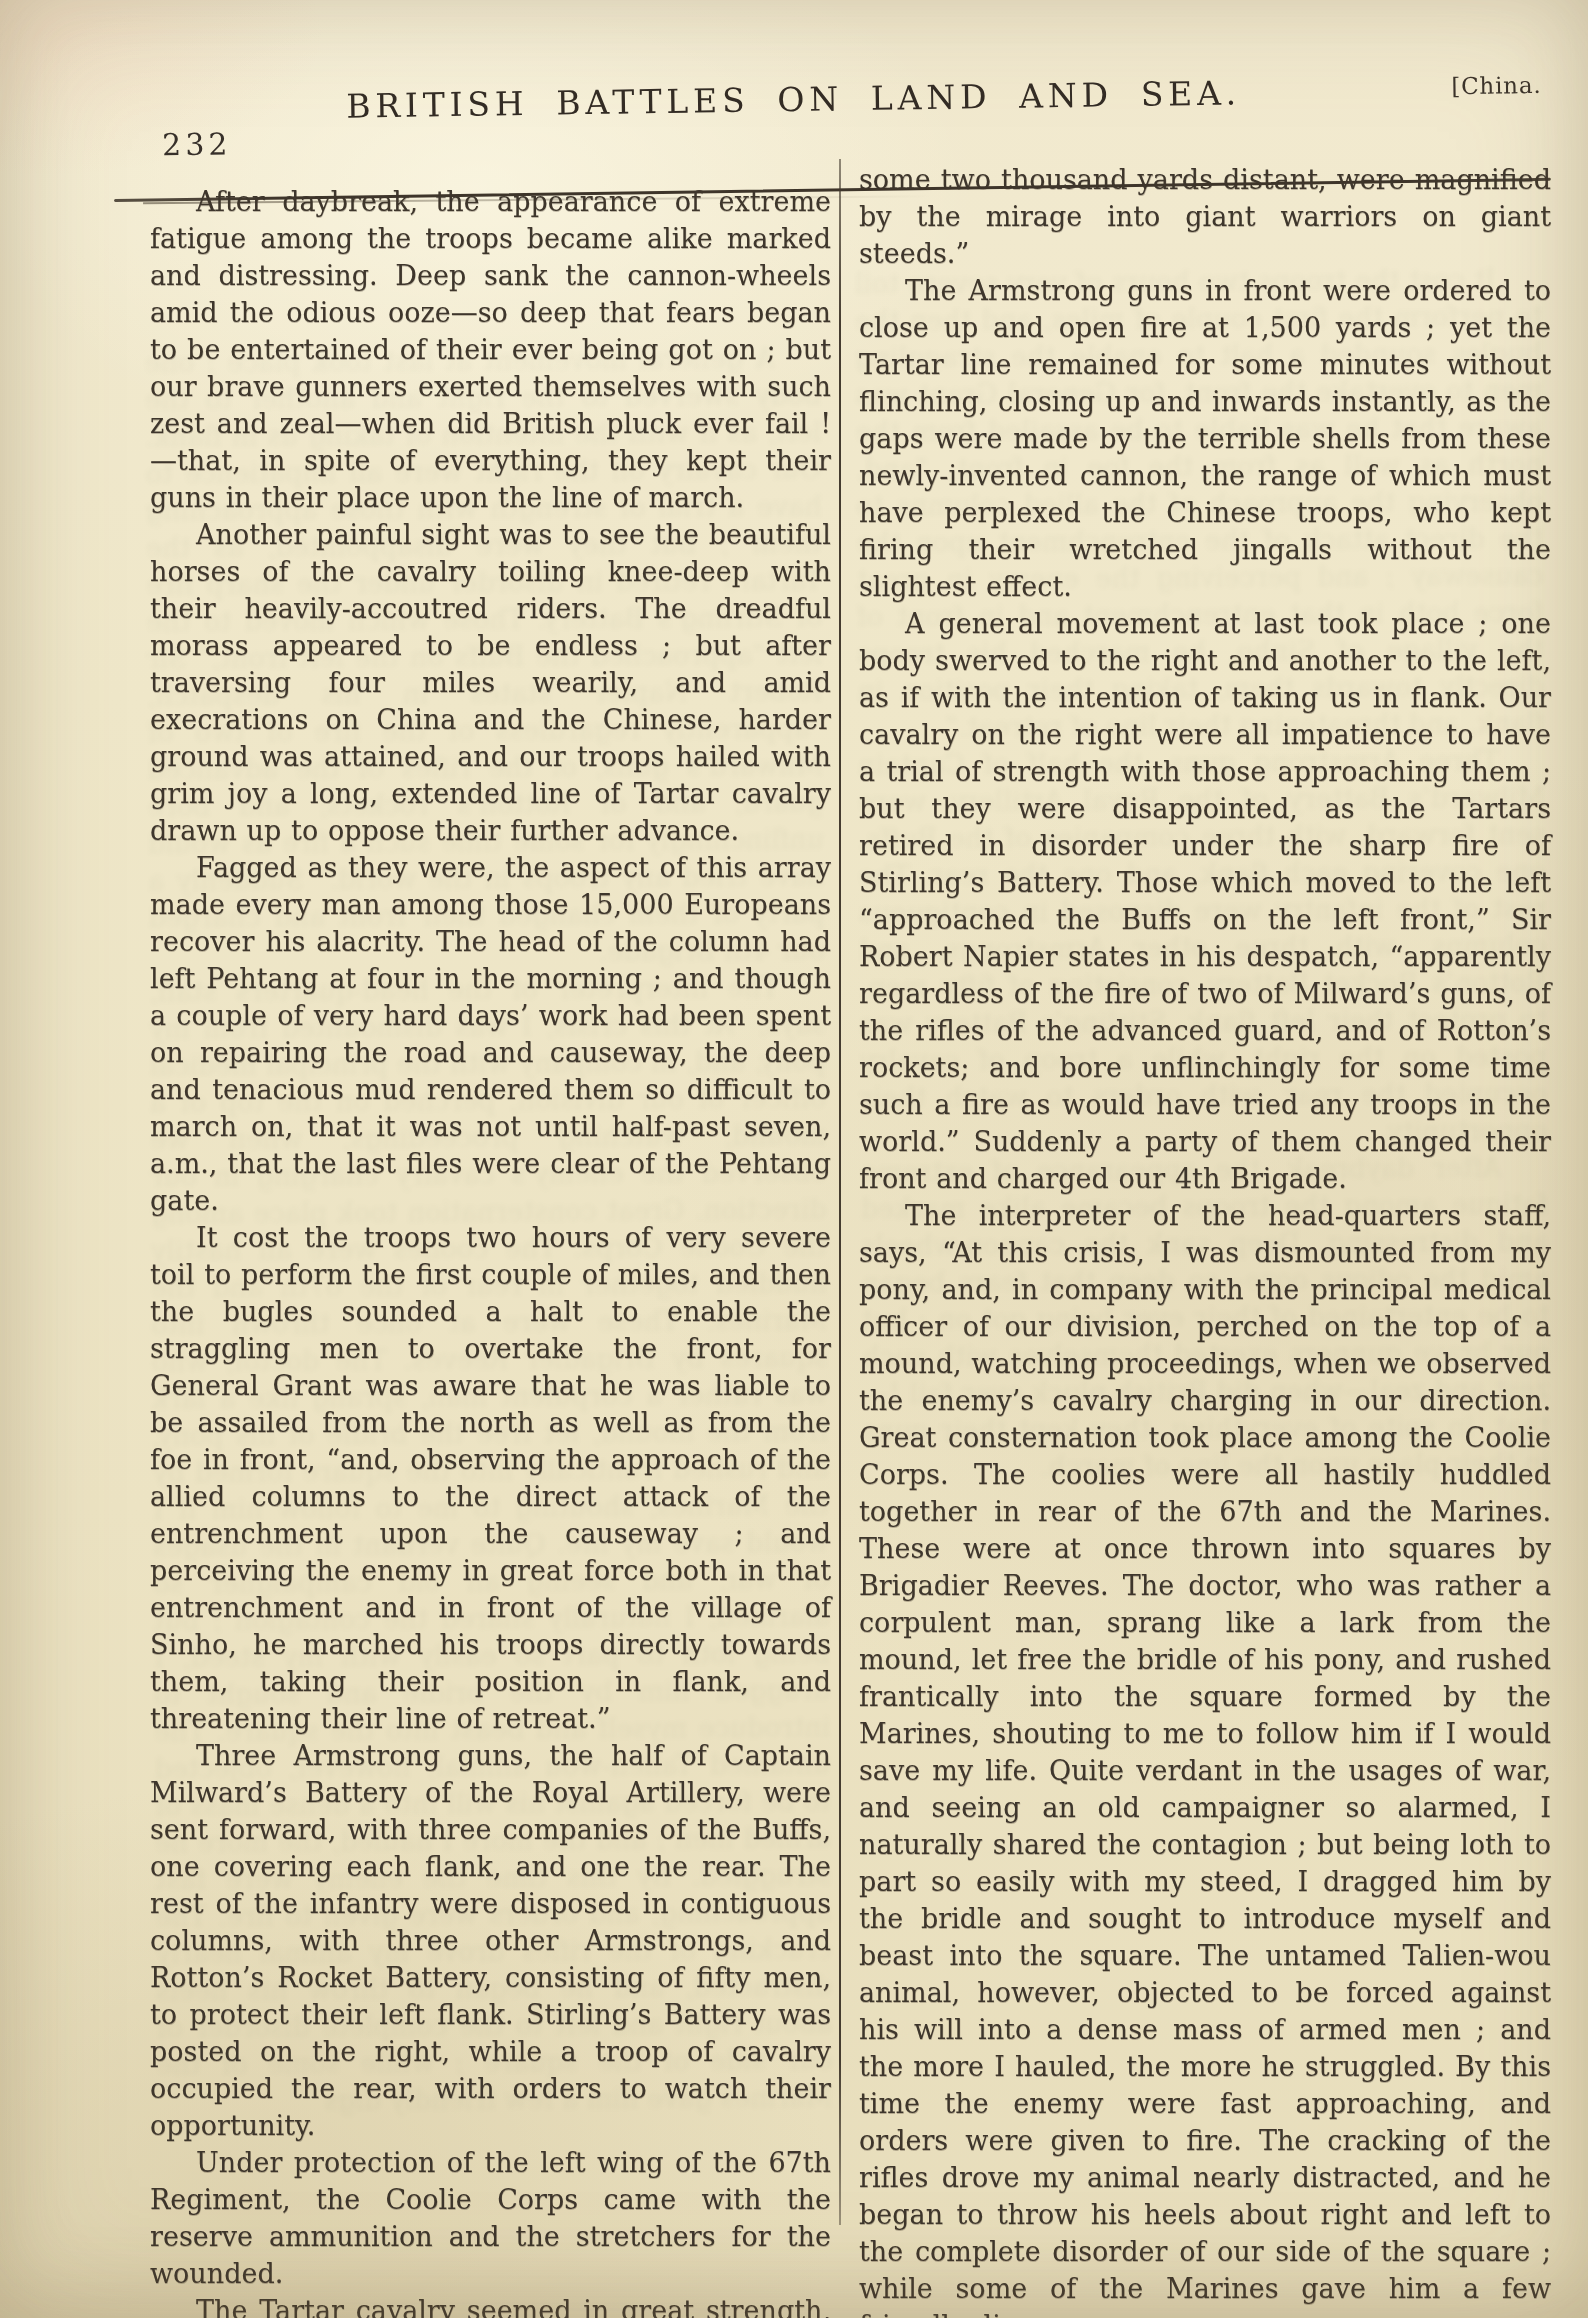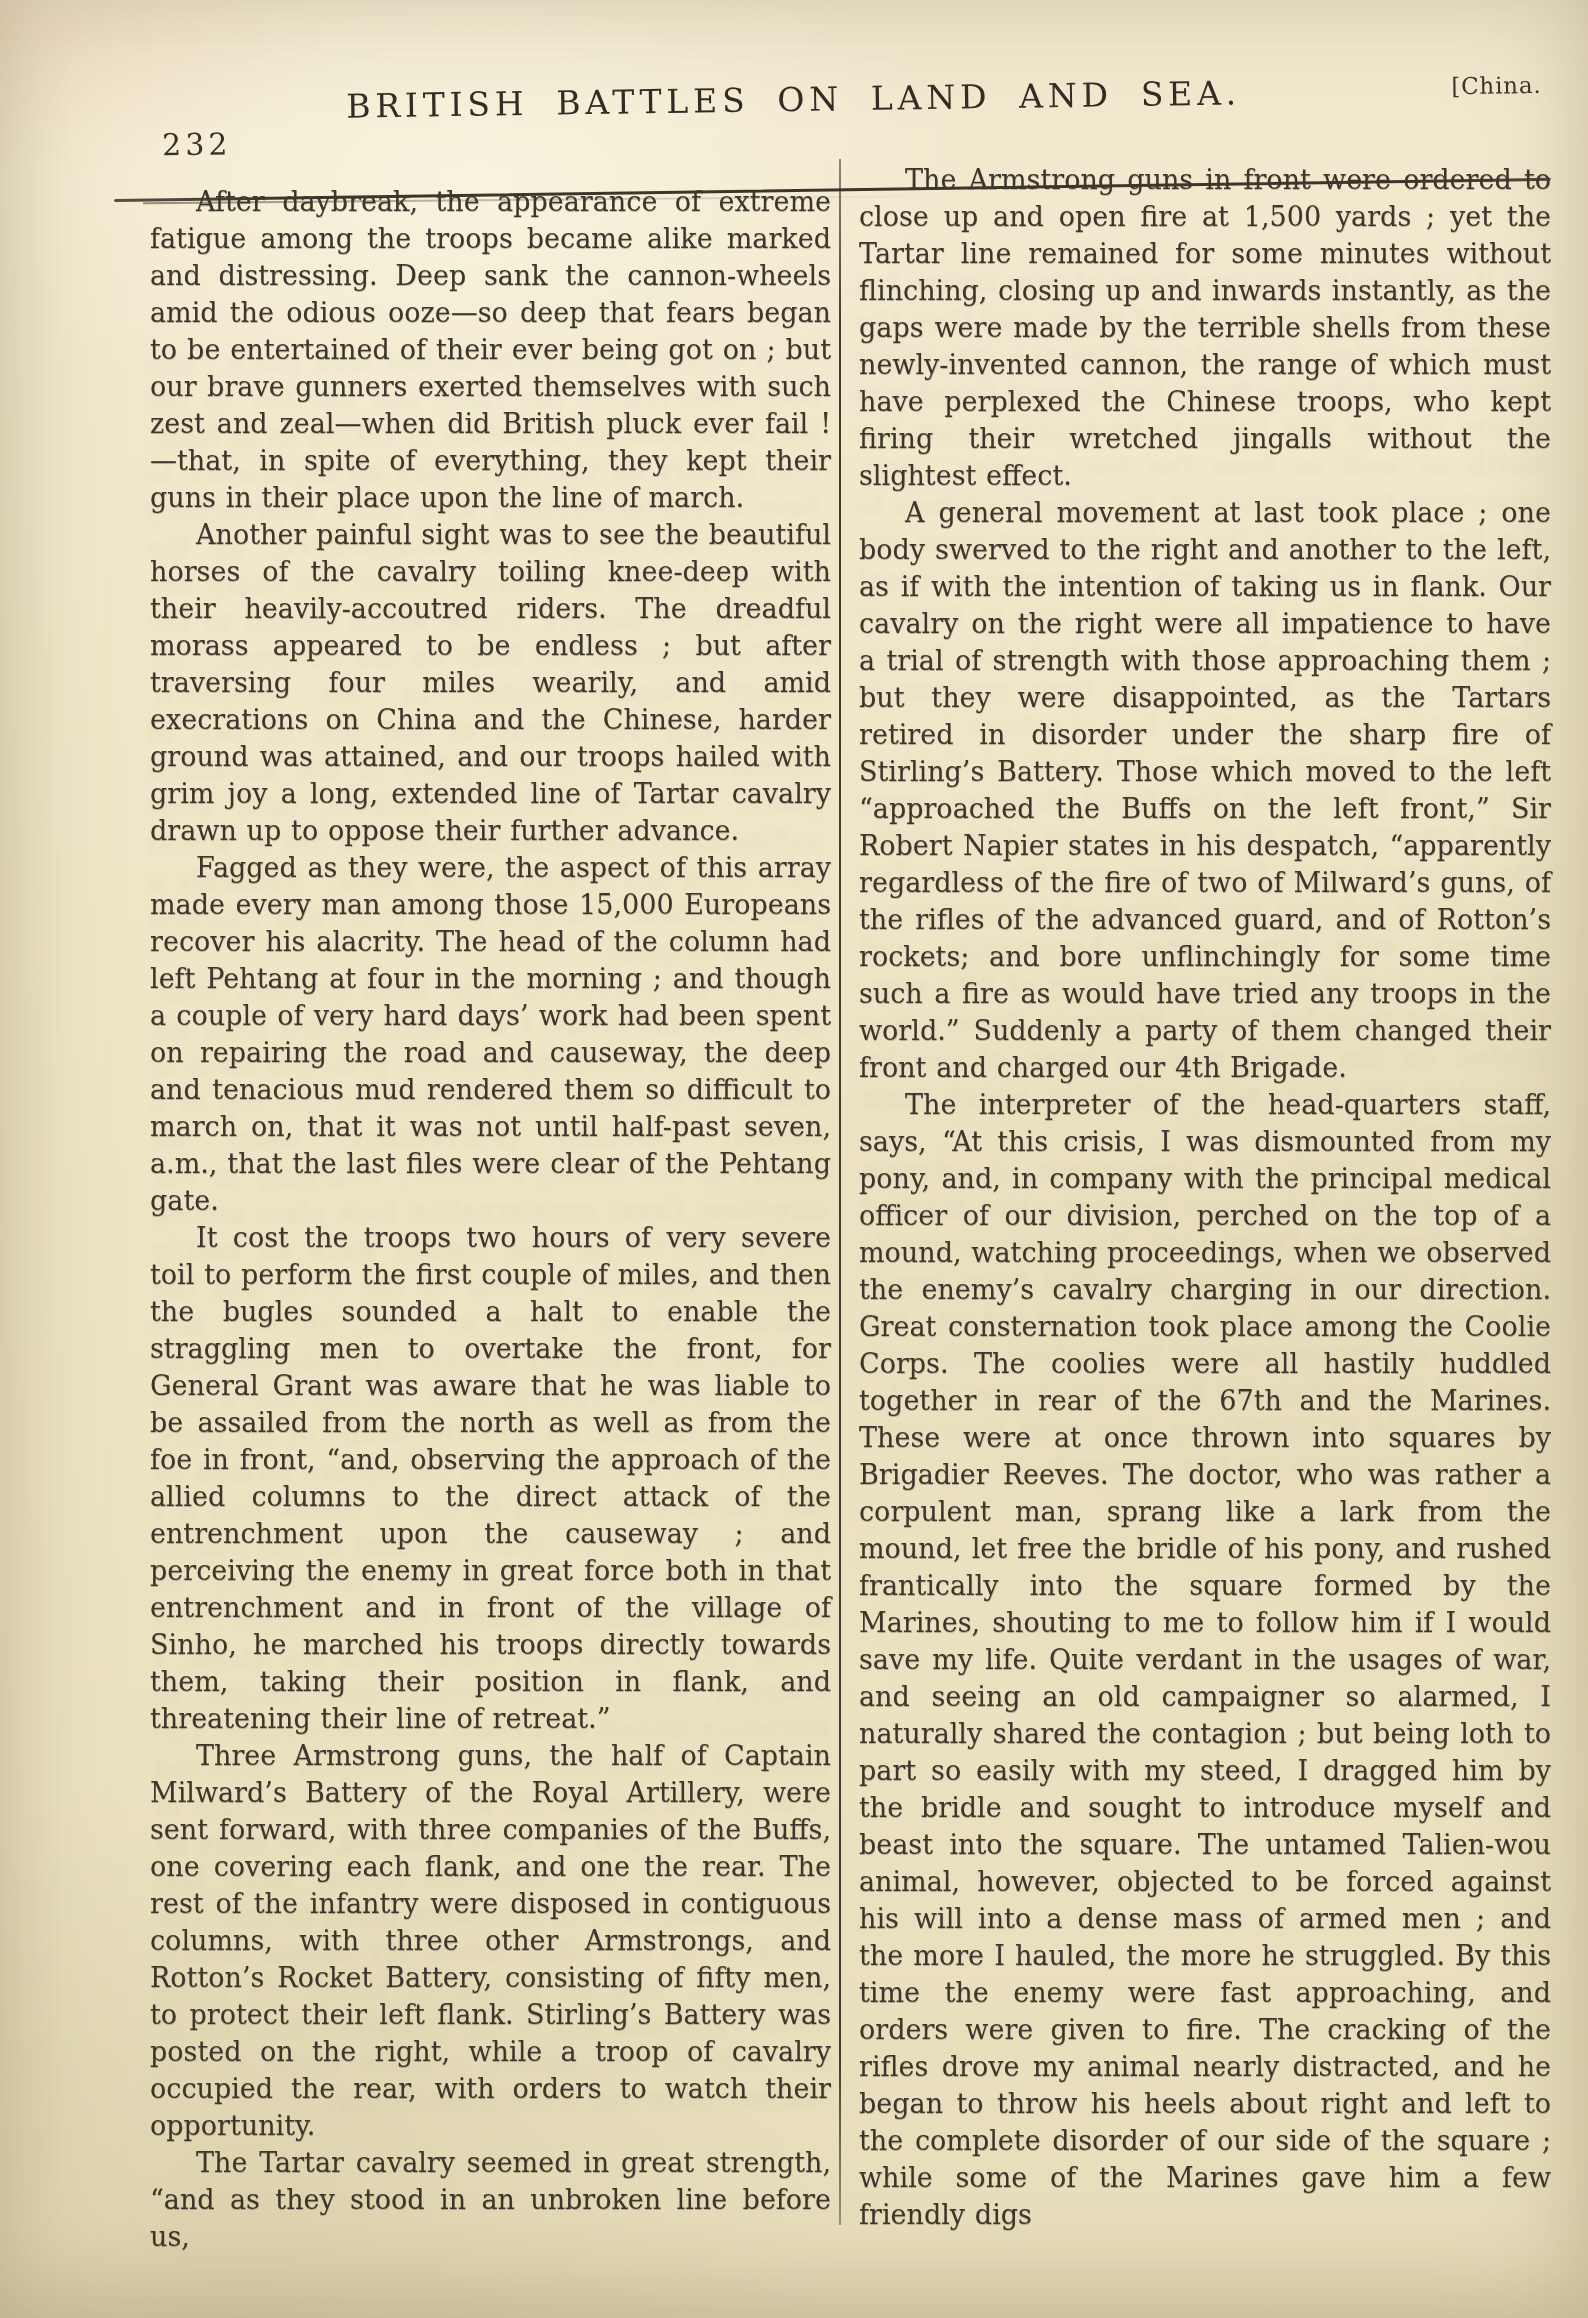--- a/index.html
+++ b/index.html
@@ -100,24 +100,26 @@
   </div>
 
   <div class="divider"></div>
 
   <div class="col col-left">
     <p>After daybreak, the appearance of extreme fatigue among the troops became alike marked and distressing.  Deep sank the cannon-wheels amid the odious ooze—so deep that fears began to be entertained of their ever being got on ; but our brave gunners exerted themselves with such zest and zeal—when did British pluck ever fail !—that, in spite of everything, they kept their guns in their place upon the line of march.</p>
     <p>Another painful sight was to see the beautiful horses of the cavalry toiling knee-deep with their heavily-accoutred riders.  The dreadful morass appeared to be endless ; but after traversing four miles wearily, and amid execrations on China and the Chinese, harder ground was attained, and our troops hailed with grim joy a long, extended line of Tartar cavalry drawn up to oppose their further advance.</p>
     <p>Fagged as they were, the aspect of this array made every man among those 15,000 Europeans recover his alacrity.  The head of the column had left Pehtang at four in the morning ; and though a couple of very hard days’ work had been spent on repairing the road and causeway, the deep and tenacious mud rendered them so difficult to march on, that it was not until half-past seven, a.m., that the last files were clear of the Pehtang gate.</p>
     <p>It cost the troops two hours of very severe toil to perform the first couple of miles, and then the bugles sounded a halt to enable the straggling men to overtake the front, for General Grant was aware that he was liable to be assailed from the north as well as from the foe in front, “and, observing the approach of the allied columns to the direct attack of the entrenchment upon the causeway ; and perceiving the enemy in great force both in that entrenchment and in front of the village of Sinho, he marched his troops directly towards them, taking their position in flank, and threatening their line of retreat.”</p>
     <p>Three Armstrong guns, the half of Captain Milward’s Battery of the Royal Artillery, were sent forward, with three companies of the Buffs, one covering each flank, and one the rear.  The rest of the infantry were disposed in contiguous columns, with three other Armstrongs, and Rotton’s Rocket Battery, consisting of fifty men, to protect their left flank.  Stirling’s Battery was posted on the right, while a troop of cavalry occupied the rear, with orders to watch their opportunity.</p>
+    <p>Under protection of the left wing of the 67th Regiment, the Coolie Corps came with the reserve ammunition and the stretchers for the wounded.</p>
     <p>The Tartar cavalry seemed in great strength, “and as they stood in an unbroken line before us,</p>
   </div>
 
   <div class="col col-right">
+    <p class="noindent">some two thousand yards distant, were magnified by the mirage into giant warriors on giant steeds.”</p>
     <p>The Armstrong guns in front were ordered to close up and open fire at 1,500 yards ; yet the Tartar line remained for some minutes without flinching, closing up and inwards instantly, as the gaps were made by the terrible shells from these newly-invented cannon, the range of which must have perplexed the Chinese troops, who kept firing their wretched jingalls without the slightest effect.</p>
     <p>A general movement at last took place ; one body swerved to the right and another to the left, as if with the intention of taking us in flank.  Our cavalry on the right were all impatience to have a trial of strength with those approaching them ; but they were disappointed, as the Tartars retired in disorder under the sharp fire of Stirling’s Battery. Those which moved to the left “approached the Buffs on the left front,” Sir Robert Napier states in his despatch, “apparently regardless of the fire of two of Milward’s guns, of the rifles of the advanced guard, and of Rotton’s rockets; and bore unflinchingly for some time such a fire as would have tried any troops in the world.”  Suddenly a party of them changed their front and charged our 4th Brigade.</p>
     <p>The interpreter of the head-quarters staff, says, “At this crisis, I was dismounted from my pony, and, in company with the principal medical officer of our division, perched on the top of a mound, watching proceedings, when we observed the enemy’s cavalry charging in our direction.  Great consternation took place among the Coolie Corps. The coolies were all hastily huddled together in rear of the 67th and the Marines.  These were at once thrown into squares by Brigadier Reeves. The doctor, who was rather a corpulent man, sprang like a lark from the mound, let free the bridle of his pony, and rushed frantically into the square formed by the Marines, shouting to me to follow him if I would save my life.  Quite verdant in the usages of war, and seeing an old campaigner so alarmed, I naturally shared the contagion ; but being loth to part so easily with my steed, I dragged him by the bridle and sought to introduce myself and beast into the square.  The untamed Talien-wou animal, however, objected to be forced against his will into a dense mass of armed men ; and the more I hauled, the more he struggled.  By this time the enemy were fast approaching, and orders were given to fire.  The cracking of the rifles drove my animal nearly distracted, and he began to throw his heels about right and left to the complete disorder of our side of the square ; while some of the Marines gave him a few friendly digs</p>
   </div>
 
   <div class="vignette"></div>
 </div>
 
 
 </body></html>

